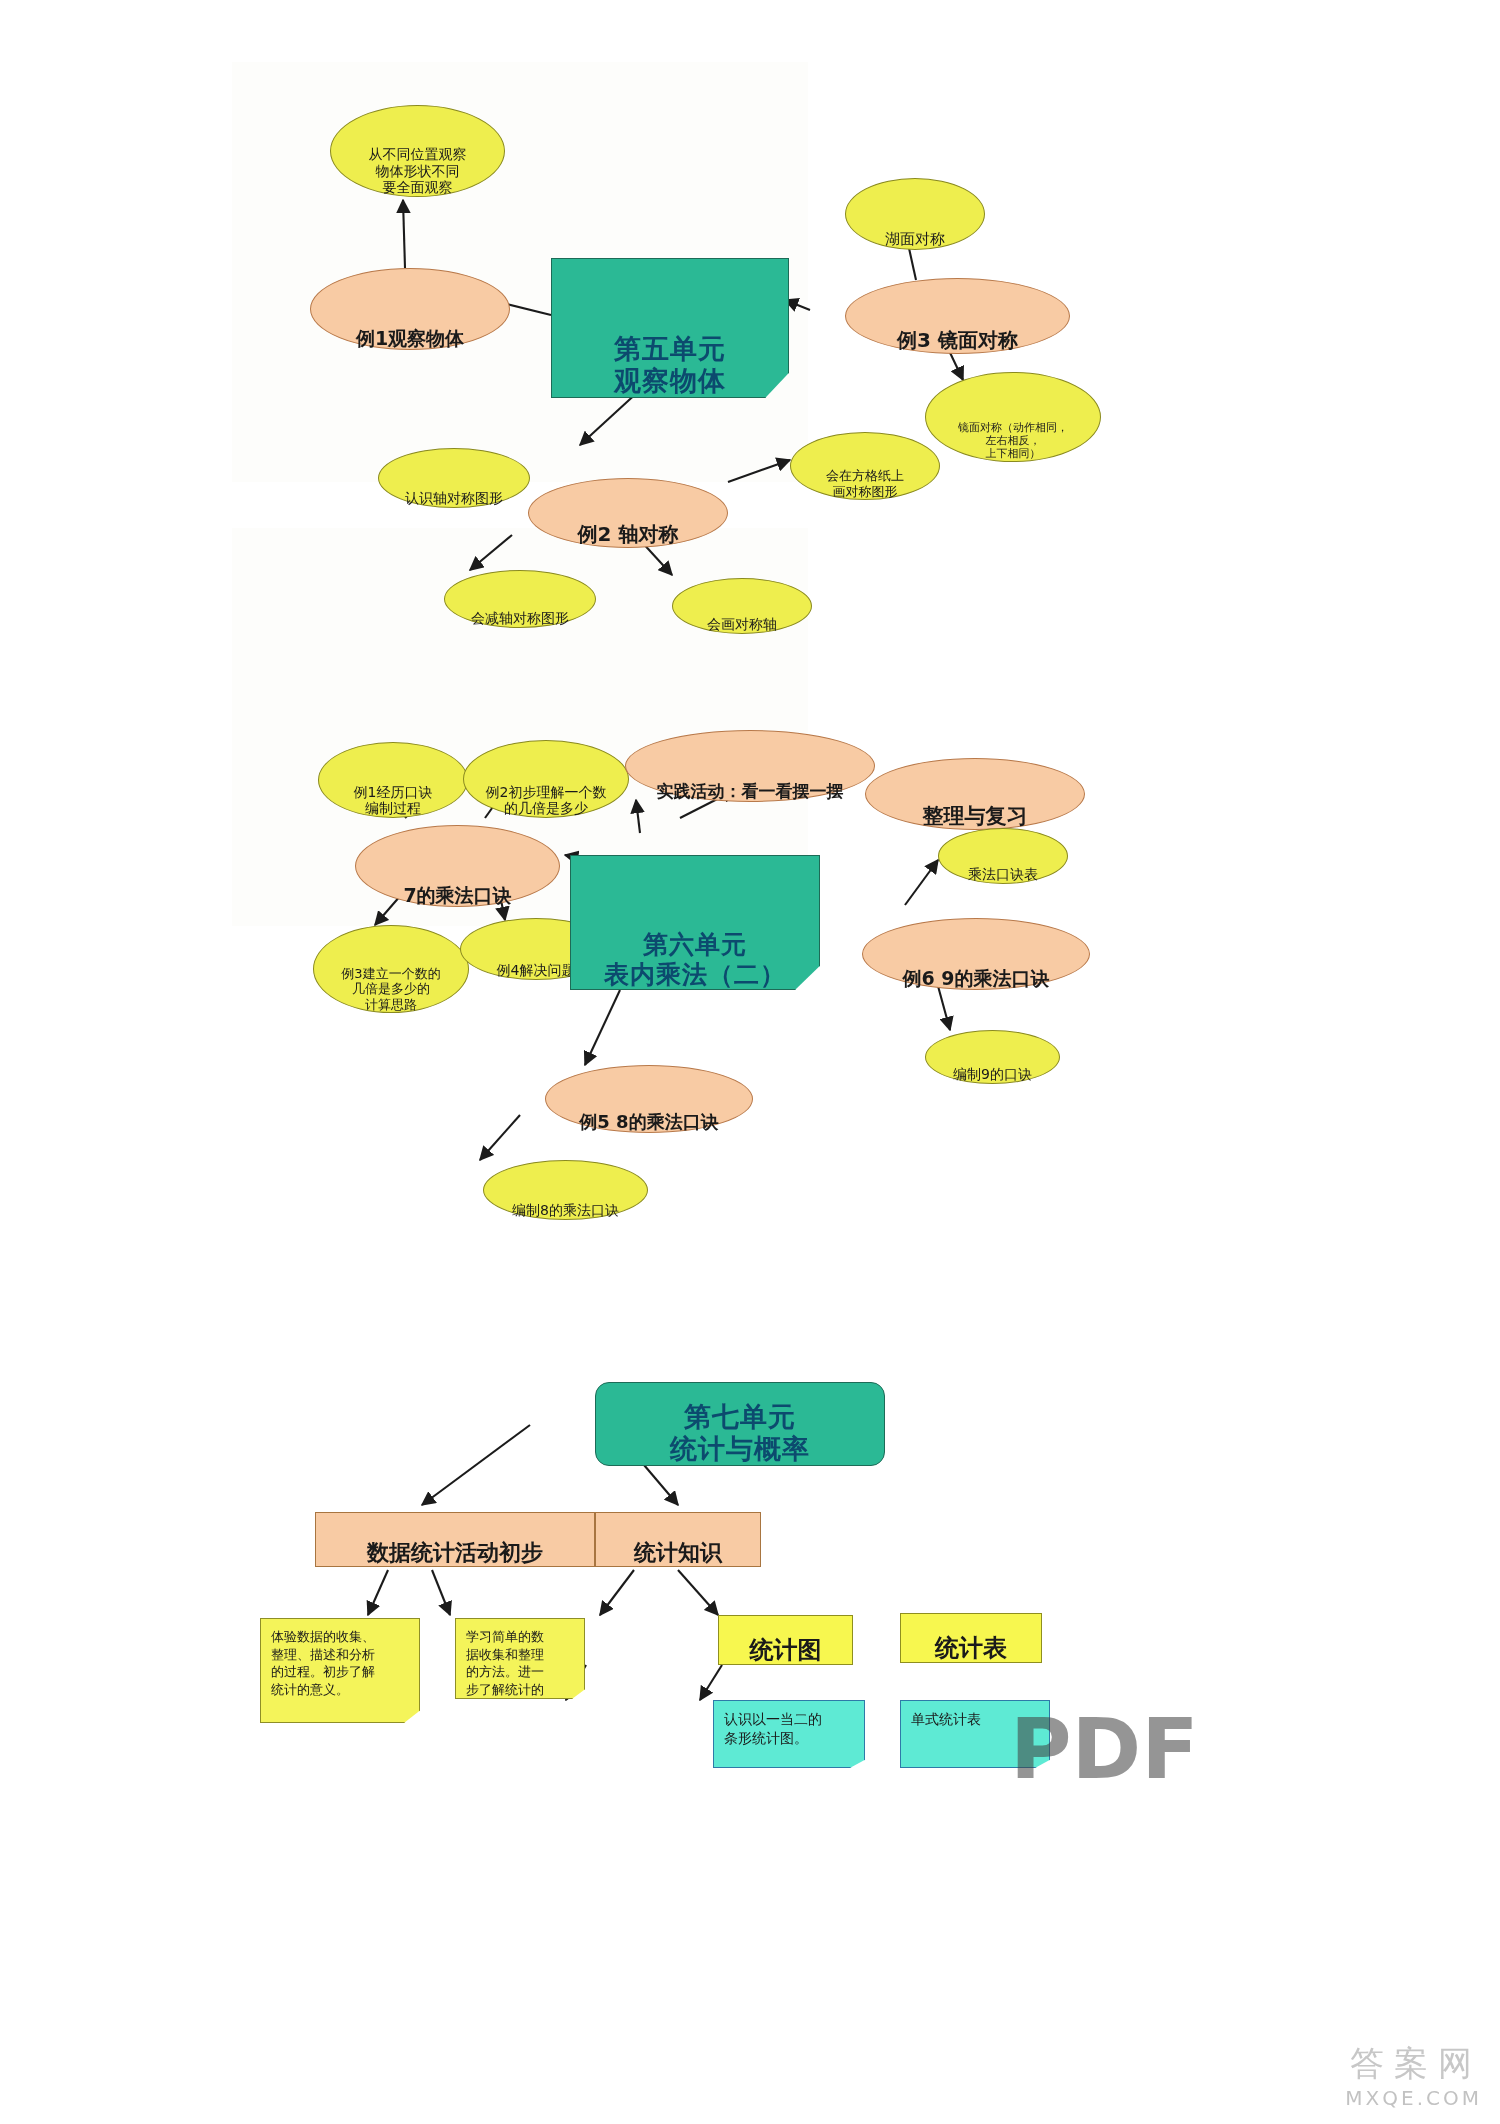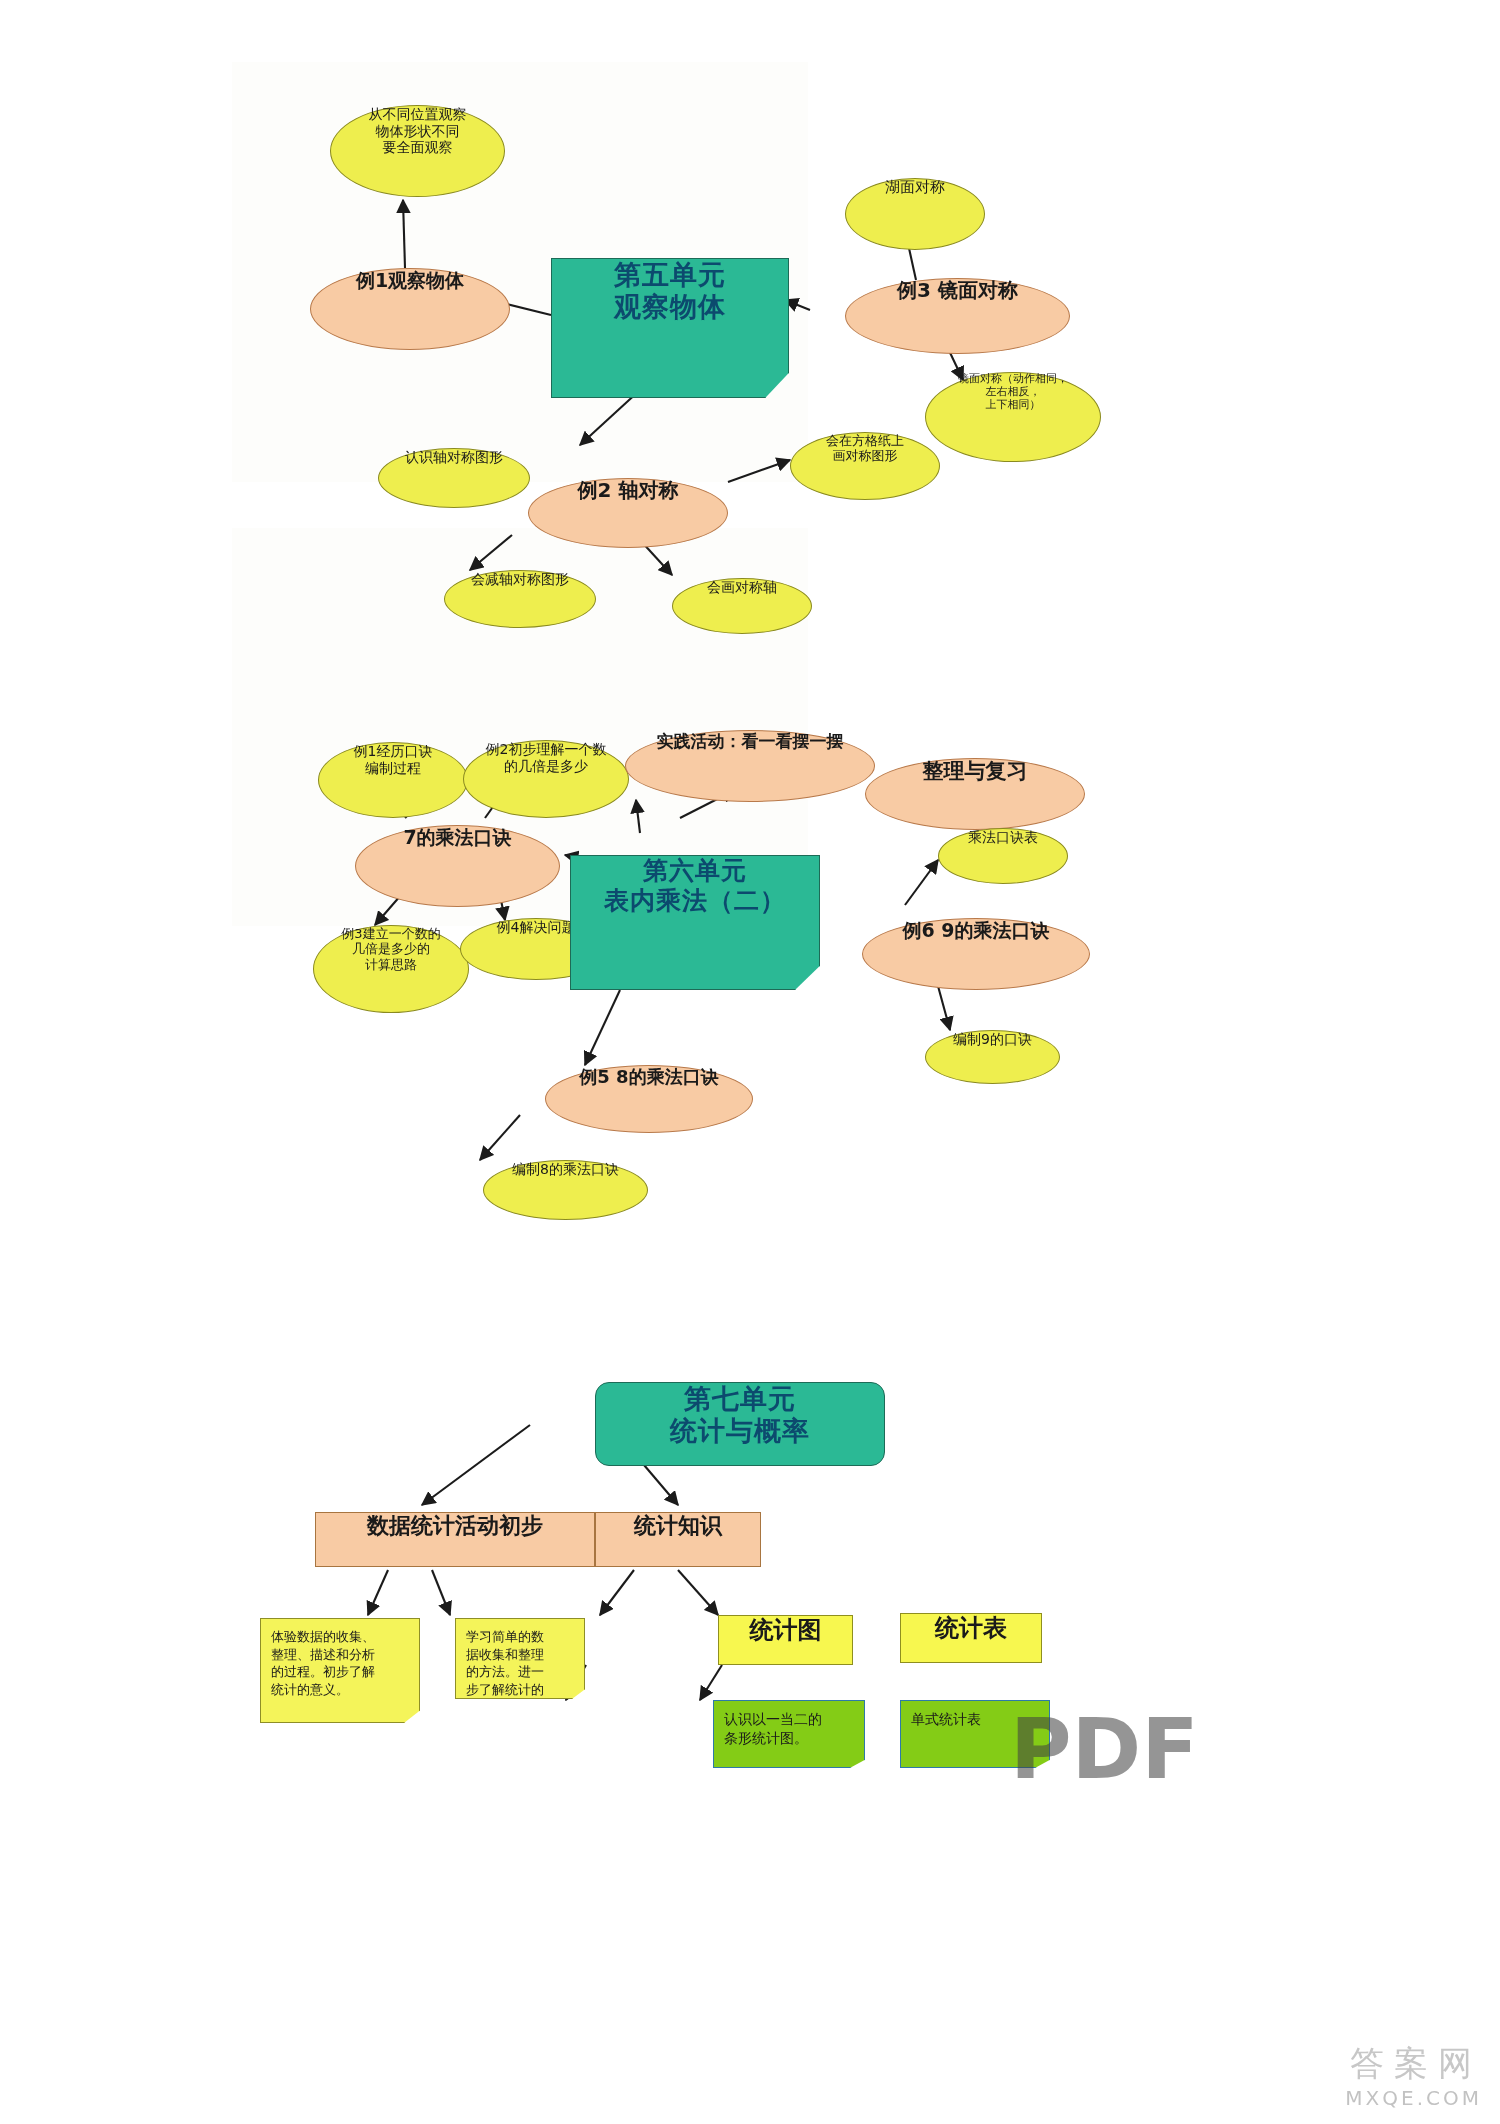--- a/index.html
+++ b/index.html
@@ -5,21 +5,21 @@
   html,body{margin:0;padding:0;background:#ffffff;}
   body{
     width:1500px;height:2124px;position:relative;overflow:hidden;
     font-family:"DejaVu Sans","Liberation Sans",sans-serif;
     color:#1a1a1a;
   }
   .canvas{position:absolute;left:0;top:0;width:1500px;height:2124px;}
   .sheet{position:absolute;background:#fdfdfb;}
   svg.edges{position:absolute;left:0;top:0;width:1500px;height:2124px;overflow:visible;pointer-events:none;}
 
-  .node{position:absolute;display:flex;align-items:flex-start;justify-content:center;text-align:center;box-sizing:border-box;}
+  .node{position:absolute;display:flex;align-items:flex-end;justify-content:center;text-align:center;box-sizing:border-box;}
   .node span{display:block;line-height:1.18;}
 
   
   .ell{border-radius:50%;border:1.6px solid #7a6a3a;}
   .ell.orange{background:#f8cba4;border-color:#b8794a;}
   .ell.yellow{background:#eeee4e;border-color:#8a8a20;}
 
   
   .unitbox{
     background:#2bb995;border:1.5px solid #1d6b57;color:#0c4a6e;
@@ -35,21 +35,21 @@
   .rect.orange{background:#f8cba4;border-color:#a87540;}
   .rect.yellow{background:#f7f74f;border-color:#8f8f1f;}
 
   
   .note{
     border:1.4px solid #8e8e27;background:#f4f45a;text-align:left;
     padding:9px 8px 8px 10px;box-sizing:border-box;
     clip-path:polygon(0 0,100% 0,100% 88%,90% 100%,0 100%);
     align-items:flex-start;justify-content:flex-start;
   }
-  .note.blue{background:#84cc16;border-color:#2e7aa8;}
+  .note.blue{background:#5eead4;border-color:#2e7aa8;}
   .note span{line-height:1.35;}
 
   .wm{
     position:absolute;right:18px;bottom:14px;text-align:right;
     color:#9a9a9a;font-weight:normal;user-select:none;
   }
   .wm .wm-cn{font-size:34px;letter-spacing:10px;line-height:1;opacity:.55;}
   .wm .wm-en{font-size:20px;letter-spacing:3px;margin-top:6px;opacity:.6;}
   .wm-ghost{
     position:absolute;left:1010px;top:1700px;width:260px;height:120px;

